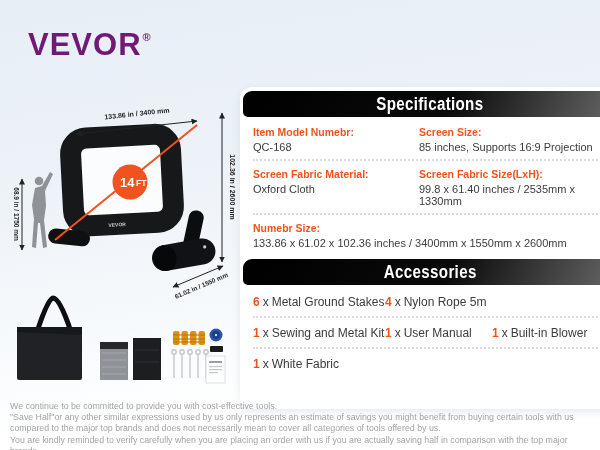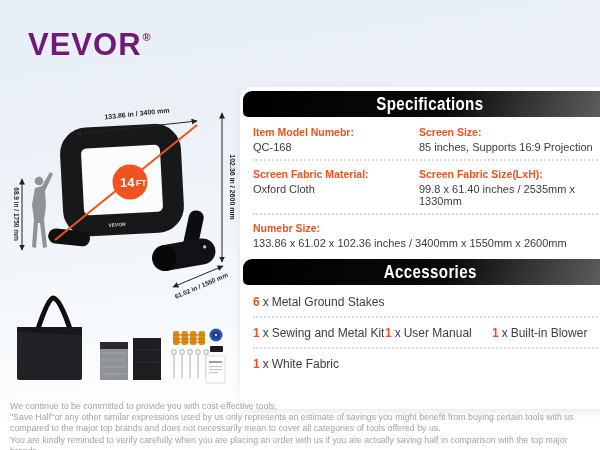--- a/index.html
+++ b/index.html
@@ -186,20 +186,21 @@
       </div>
     </div>
   </div>
 
   <div class="bar">
     <span>Accessories</span>
   </div>
   <div class="rows">
     <div class="acc-row">
       <div><span class="qty">6</span><span class="sep">x</span><span>Metal Ground Stakes</span></div>
+      <div><span class="qty">4</span><span class="sep">x</span><span>Nylon Rope 5m</span></div>
     </div>
     <div class="acc-row">
       <div><span class="qty">1</span><span class="sep">x</span><span>Sewing and Metal Kit</span></div>
       <div><span class="qty">1</span><span class="sep">x</span><span>User Manual</span></div>
       <div><span class="qty">1</span><span class="sep">x</span><span>Built-in Blower</span></div>
     </div>
     <div class="acc-row last">
       <div><span class="qty">1</span><span class="sep">x</span><span>White Fabric</span></div>
     </div>
   </div>

